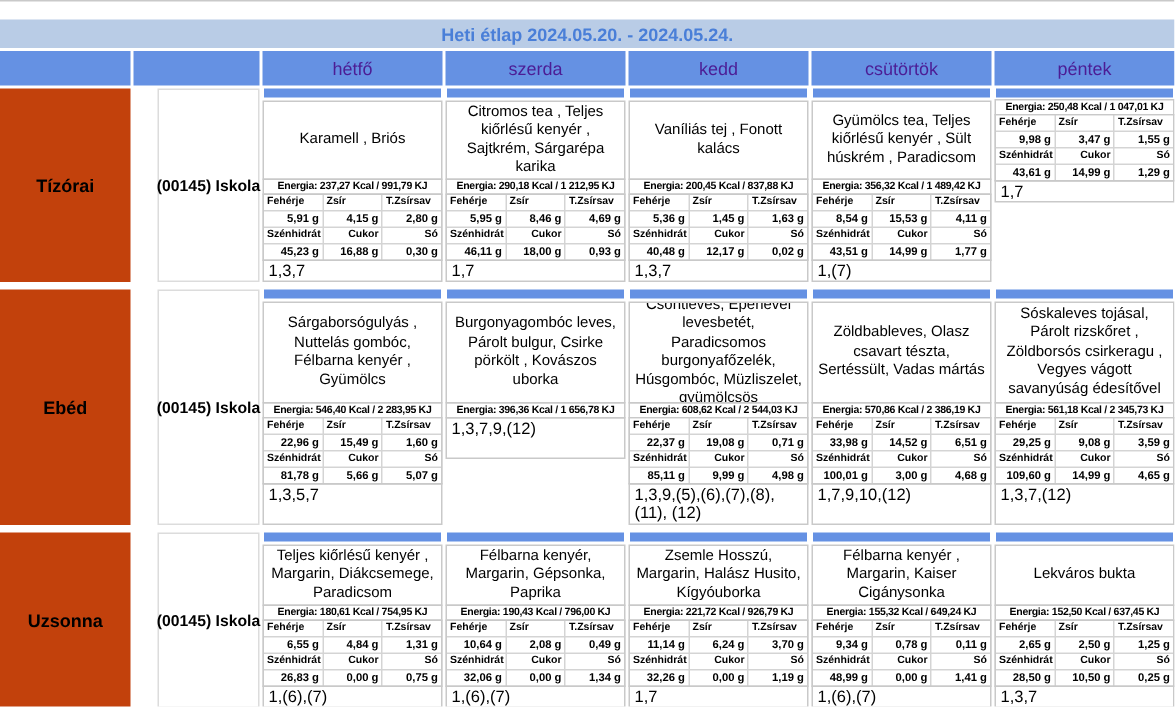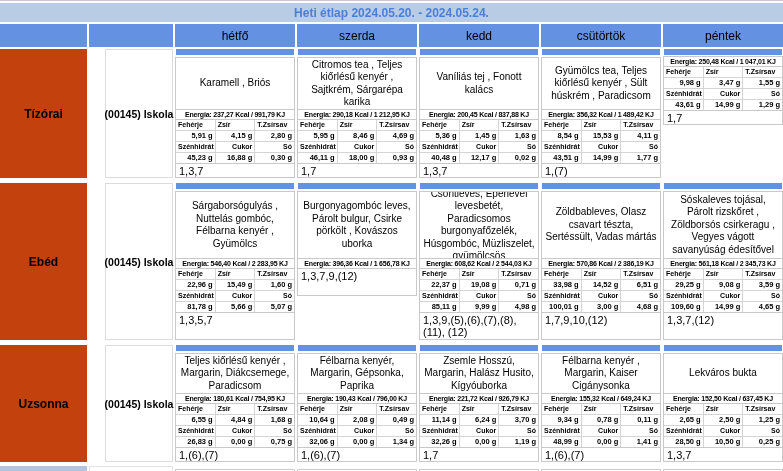--- a/index.html
+++ b/index.html
@@ -1,25 +1,25 @@
 <!DOCTYPE html>
 <html><head>
 <meta charset="utf-8">
 <style>
   html,body{margin:0;padding:0;background:#fff;}
   body{width:783px;height:471px;overflow:hidden;font-family:"Liberation Sans","DejaVu Sans",sans-serif;color:#000;}
-  .page{width:783px;height:471px;box-sizing:border-box;border-top:1px solid #c9c9c9;padding-top:2px;background:#fff;}
+  .page{width:783px;height:471px;box-sizing:border-box;border-top:1px solid #c9c9c9;padding-top:12px;background:#fff;}
 
   .titlebar{height:19px;background:#b9cce6;color:#4a7fd8;font-weight:bold;font-size:12px;
     display:flex;align-items:center;justify-content:center;margin-bottom:2px;}
 
   .grid{display:grid;grid-template-columns:87px 84px repeat(5,1fr);column-gap:2px;}
 
   .header-row{height:23px;margin-bottom:2px;}
-  .hcell{background:#6591e3;color:#000000;font-size:12px;display:flex;align-items:center;justify-content:center;}
+  .hcell{background:#6591e3;color:#4c1d95;font-size:12px;display:flex;align-items:center;justify-content:center;}
 
   .block{margin-bottom:5px;}
   .mealcell{background:#c2410c;display:flex;align-items:center;justify-content:center;
     font-weight:bold;font-size:12px;}
   .schoolcell{background:#fff;border:1px solid #dcdcdc;display:flex;align-items:center;justify-content:center;
     font-weight:bold;font-size:10.5px;white-space:nowrap;margin-left:16px;}
   .daycell{display:flex;flex-direction:column;min-width:0;}
   .strip{height:6px;background:#6591e3;margin:0 1px 2px 1px;}
   .desc{box-sizing:border-box;border:1px solid #c9c9c9;display:flex;align-items:center;justify-content:center;
     text-align:center;font-size:10px;line-height:1.25;padding:1px 2px;overflow:hidden;}
@@ -260,21 +260,21 @@
         <div class="daycell">
           <div class="strip"></div>
           <div class="desc">Teljes kiőrlésű kenyér , Margarin, Diákcsemege, Paradicsom</div>
           <div class="energia">Energia: 180,61 Kcal / 754,95 KJ</div>
           <div class="mini">
             <div class="lab-l">Fehérje</div>
             <div class="lab-l">Zsír</div>
             <div class="lab-l">T.Zsírsav</div>
             <div class="val">6,55 g</div>
             <div class="val">4,84 g</div>
-            <div class="val">1,68 g</div>
+            <div class="val">1,31 g</div>
             <div class="lab-l">Szénhidrát</div>
             <div class="lab-r">Cukor</div>
             <div class="lab-r">Só</div>
             <div class="val">26,83 g</div>
             <div class="val">0,00 g</div>
             <div class="val">0,75 g</div>
           </div>
           <div class="allerg">1,(6),(7)</div>
         </div>
         <div class="daycell">

